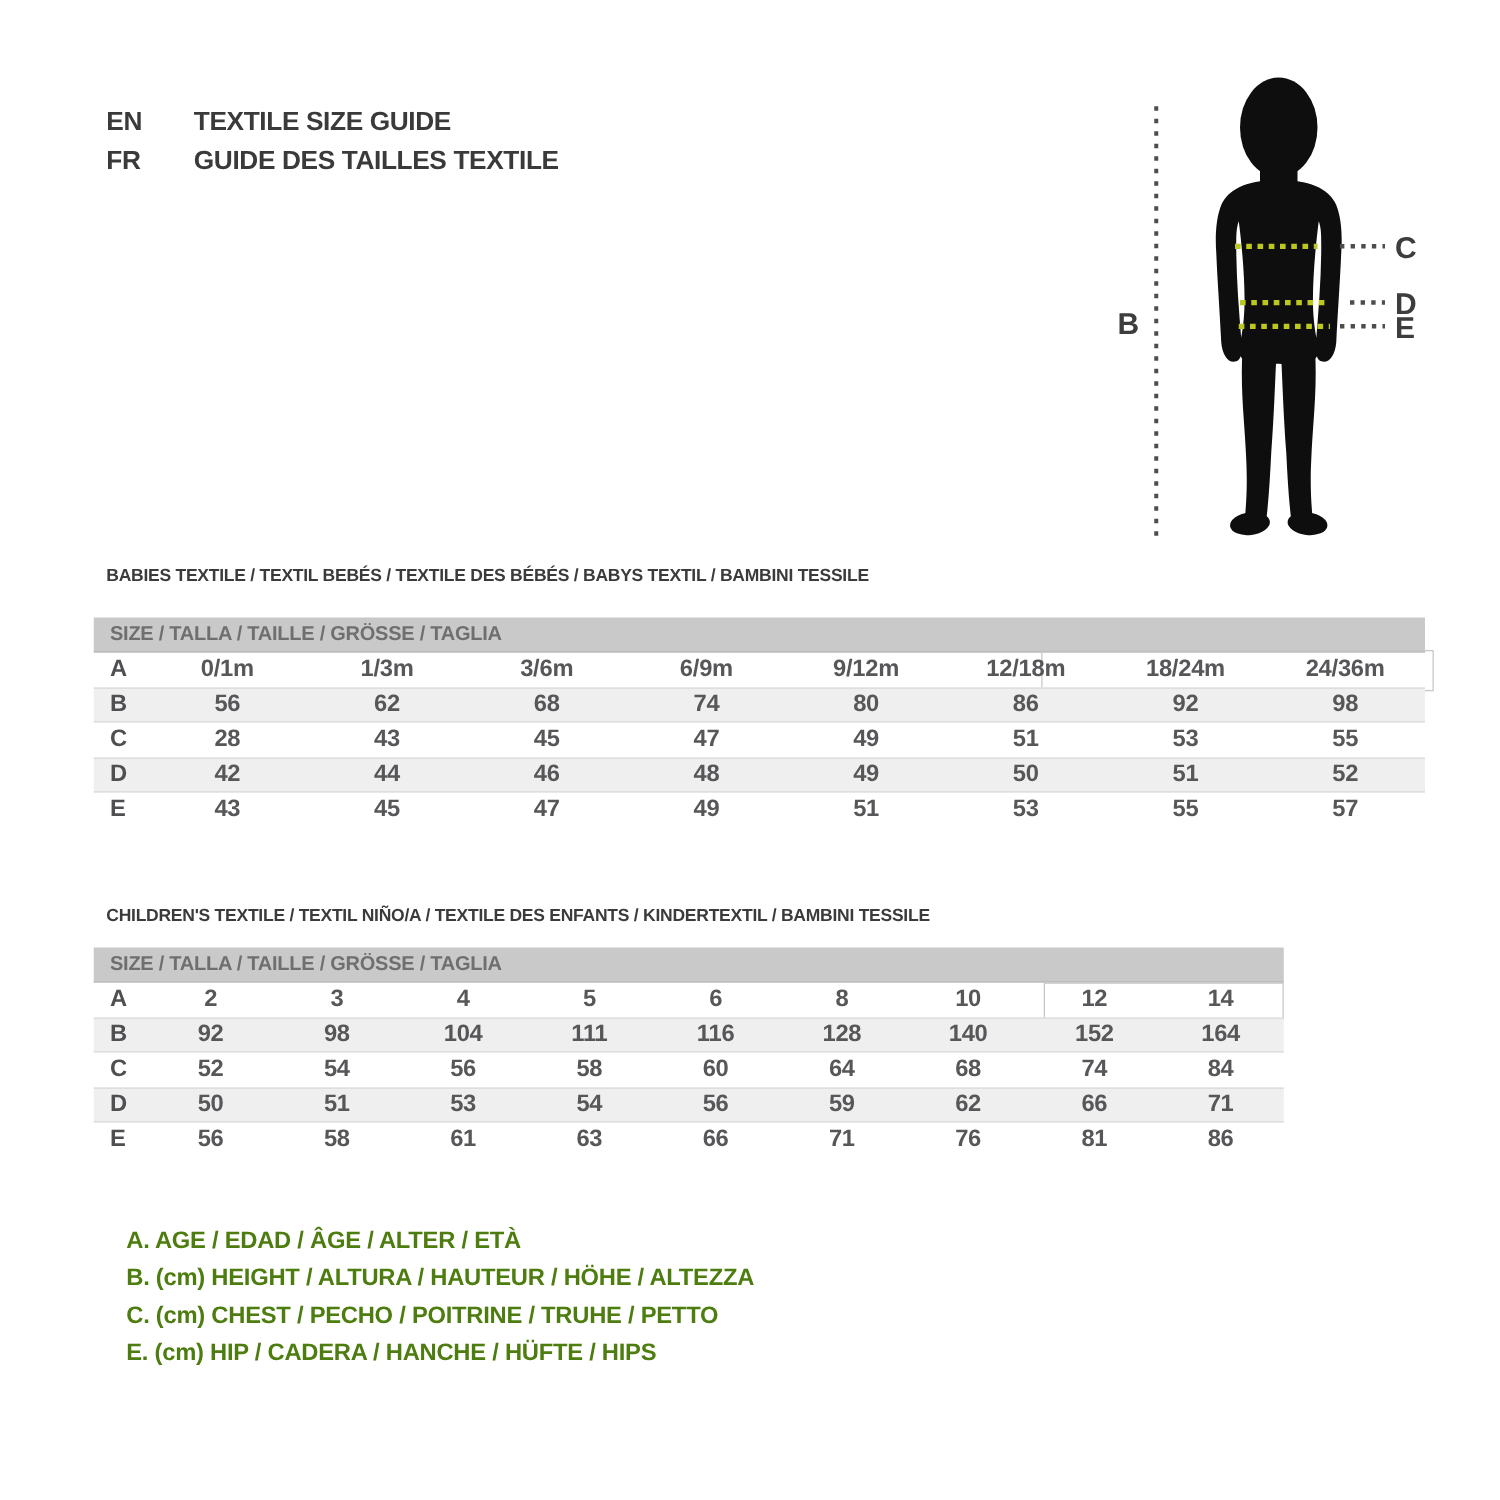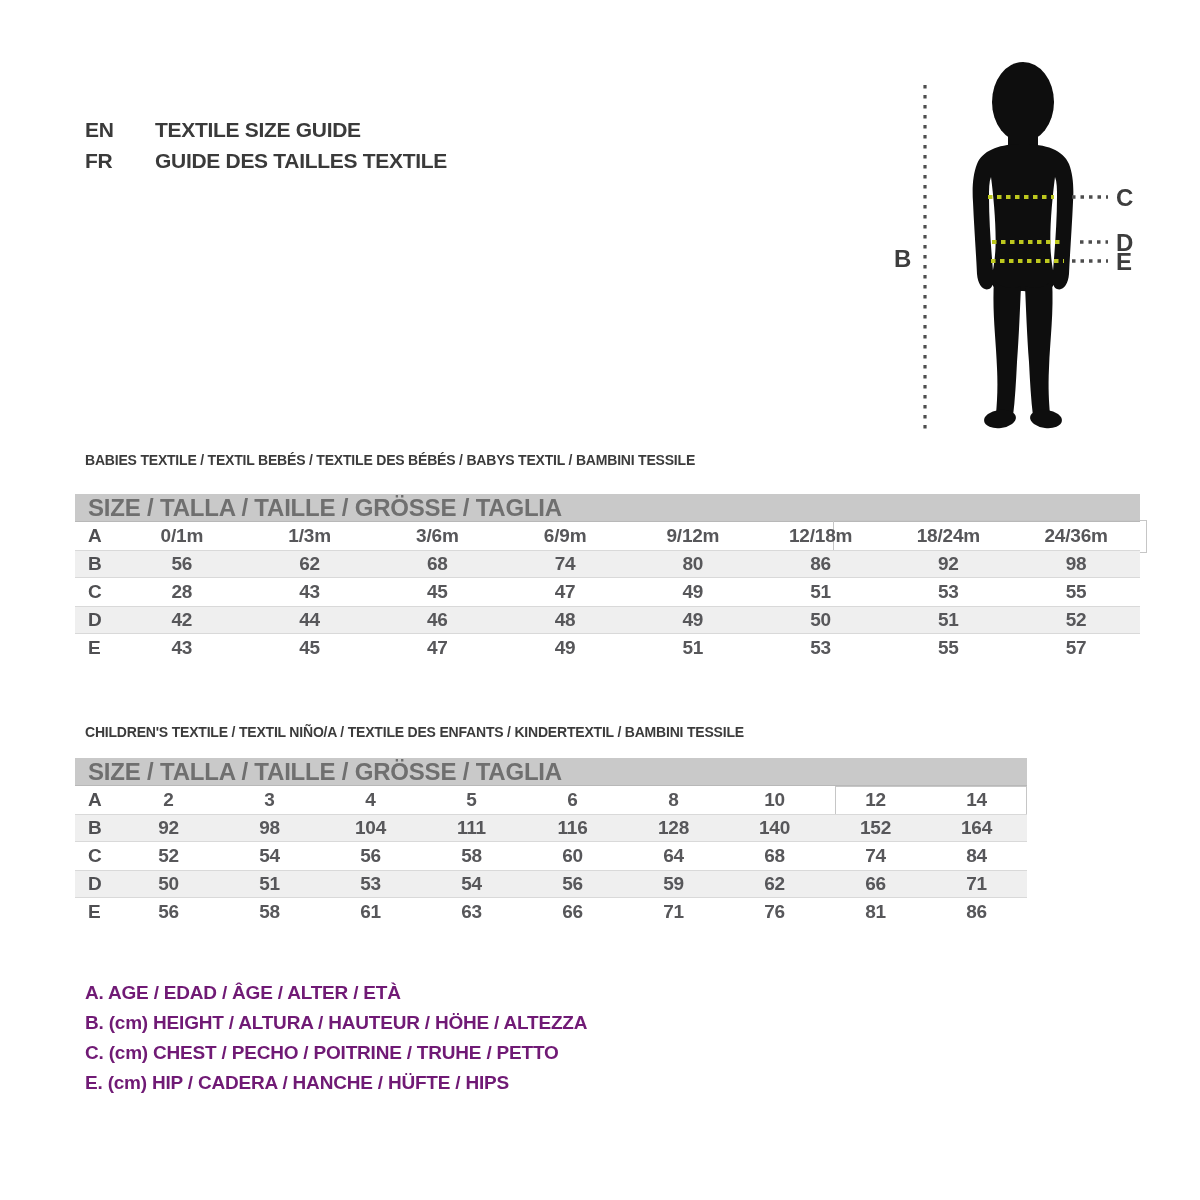--- a/index.html
+++ b/index.html
@@ -1,36 +1,36 @@
 <!DOCTYPE html>
 <html><head>
 <meta charset="utf-8">
 <style>
   html,body{margin:0;padding:0;background:#fff;}
   .page{position:relative;width:1200px;height:1200px;background:#ffffff;overflow:hidden;
         font-family:"Liberation Sans","DejaVu Sans",sans-serif;color:#3d3d3d;}
   
-  .langs{position:absolute;left:85px;top:82px;margin-top:32px;}
+  .langs{position:absolute;left:85px;top:82px;}
   .lang-row{display:flex;height:31px;align-items:center;}
   .lang-code{width:70px;font-size:21px;font-weight:700;letter-spacing:-0.3px;color:#3a3a3a;}
   .lang-label{font-size:21px;font-weight:700;letter-spacing:-0.3px;color:#3a3a3a;white-space:nowrap;text-align:right;}
   
   .section-title{position:absolute;left:85px;font-size:14px;font-weight:700;letter-spacing:-0.2px;color:#3b3b3b;white-space:nowrap;}
   
   .sizetable{position:absolute;left:75px;}
   .band{height:28px;background:#c9c9c9;border-bottom:1px solid #b8b8b8;display:flex;align-items:center;
-        padding-left:13px;box-sizing:border-box;font-size:24px;font-weight:700;letter-spacing:-0.2px;color:#6f6f6f;}
+        padding-left:13px;box-sizing:border-box;font-size:16px;font-weight:700;letter-spacing:-0.2px;color:#6f6f6f;}
   .trow{display:flex;height:28px;align-items:center;position:relative;}
   .trow.stripe{background:#efefef;border-top:1px solid #d9d9d9;border-bottom:1px solid #d9d9d9;box-sizing:border-box;}
   .rlabel{width:30px;padding-left:13px;font-size:19px;font-weight:700;color:#4f4f52;flex:none;}
   .cell{flex:1;text-align:center;font-size:19px;font-weight:700;letter-spacing:-0.2px;color:#57575a;}
   .hl-box{position:absolute;border:1px solid #c6c6c6;background:transparent;pointer-events:none;}
   
   .legend{position:absolute;left:85px;top:978px;}
-  .legend-line{height:30px;display:flex;align-items:center;font-size:19px;font-weight:700;letter-spacing:-0.2px;color:#701a75;white-space:nowrap;}
+  .legend-line{height:30px;display:flex;align-items:center;font-size:19px;font-weight:700;letter-spacing:-0.2px;color:#4d7c0f;white-space:nowrap;margin-left:16px;}
 </style>
 </head>
 <body>
 
 <div class="page">
 
   <div class="langs">
       <div class="lang-row">
         <span class="lang-code">EN</span>
         <span class="lang-label">TEXTILE SIZE GUIDE</span>

